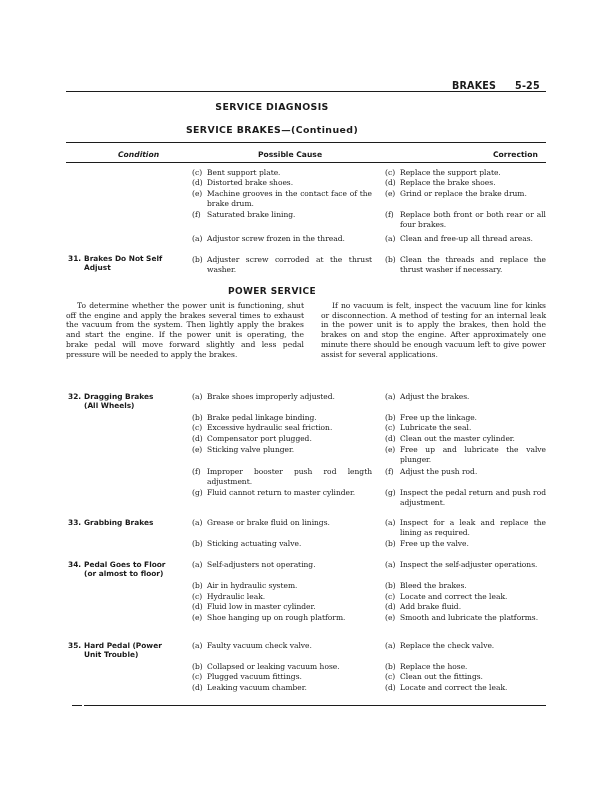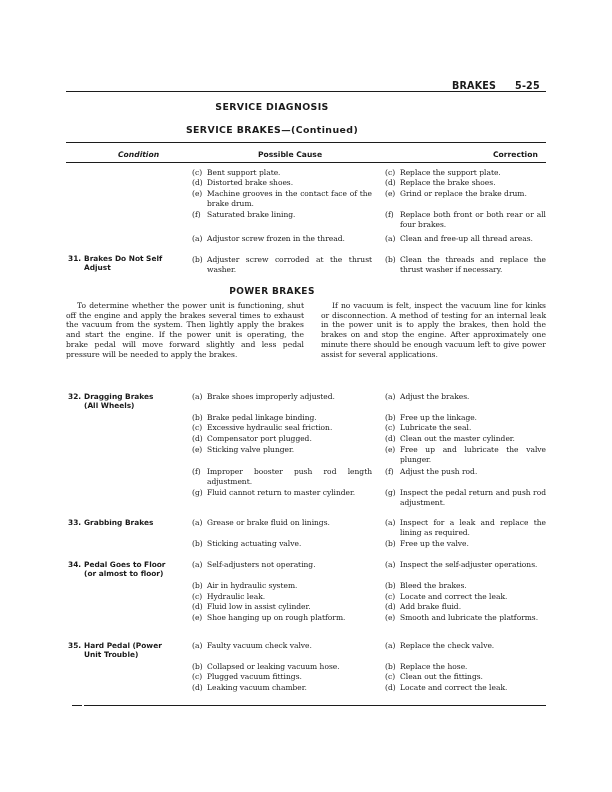--- a/index.html
+++ b/index.html
@@ -93,21 +93,21 @@
     </div>
   <div class="item cause" style="top:255px;">
       <span class="lbl">(b)</span>
       <span class="txt">Adjuster screw corroded at the thrust washer.</span>
     </div>
   <div class="item corr" style="top:255px;">
       <span class="lbl">(b)</span>
       <span class="txt">Clean the threads and replace the thrust washer if necessary.</span>
     </div>
 
-  <span class="abs sans title" style="top:286px; font-size:9px;">POWER BRAKES</span>
+  <span class="abs sans title" style="top:286px; font-size:9px;">POWER SERVICE</span>
   <div class="para" style="left:66px; top:301px; width:238px;">To determine whether the power unit is functioning, shut off the engine and apply the brakes several times to exhaust the vacuum from the system. Then lightly apply the brakes and start the engine. If the power unit is operating, the brake pedal will move forward slightly and less pedal pressure will be needed to apply the brakes.</div>
   <div class="para" style="left:321px; top:301px; width:225px;">If no vacuum is felt, inspect the vacuum line for kinks or disconnection. A method of testing for an internal leak in the power unit is to apply the brakes, then hold the brakes on and stop the engine. After approximately one minute there should be enough vacuum left to give power assist for several applications.</div>
 
   <div class="cond" style="top:392px;">
     <span class="num">32.</span><span>Dragging Brakes</span>
     <span class="cont">(All Wheels)</span>
   </div>
   <div class="item cause" style="top:392px;">
       <span class="lbl">(a)</span>
       <span class="txt">Brake shoes improperly adjusted.</span>
@@ -208,21 +208,21 @@
   <div class="item cause" style="top:592px;">
       <span class="lbl">(c)</span>
       <span class="txt">Hydraulic leak.</span>
     </div>
   <div class="item corr" style="top:592px;">
       <span class="lbl">(c)</span>
       <span class="txt">Locate and correct the leak.</span>
     </div>
   <div class="item cause" style="top:602px;">
       <span class="lbl">(d)</span>
-      <span class="txt">Fluid low in assist cylinder.</span>
+      <span class="txt">Fluid low in master cylinder.</span>
     </div>
   <div class="item corr" style="top:602px;">
       <span class="lbl">(d)</span>
       <span class="txt">Add brake fluid.</span>
     </div>
   <div class="item cause" style="top:613px;">
       <span class="lbl">(e)</span>
       <span class="txt">Shoe hanging up on rough platform.</span>
     </div>
   <div class="item corr" style="top:613px;">

